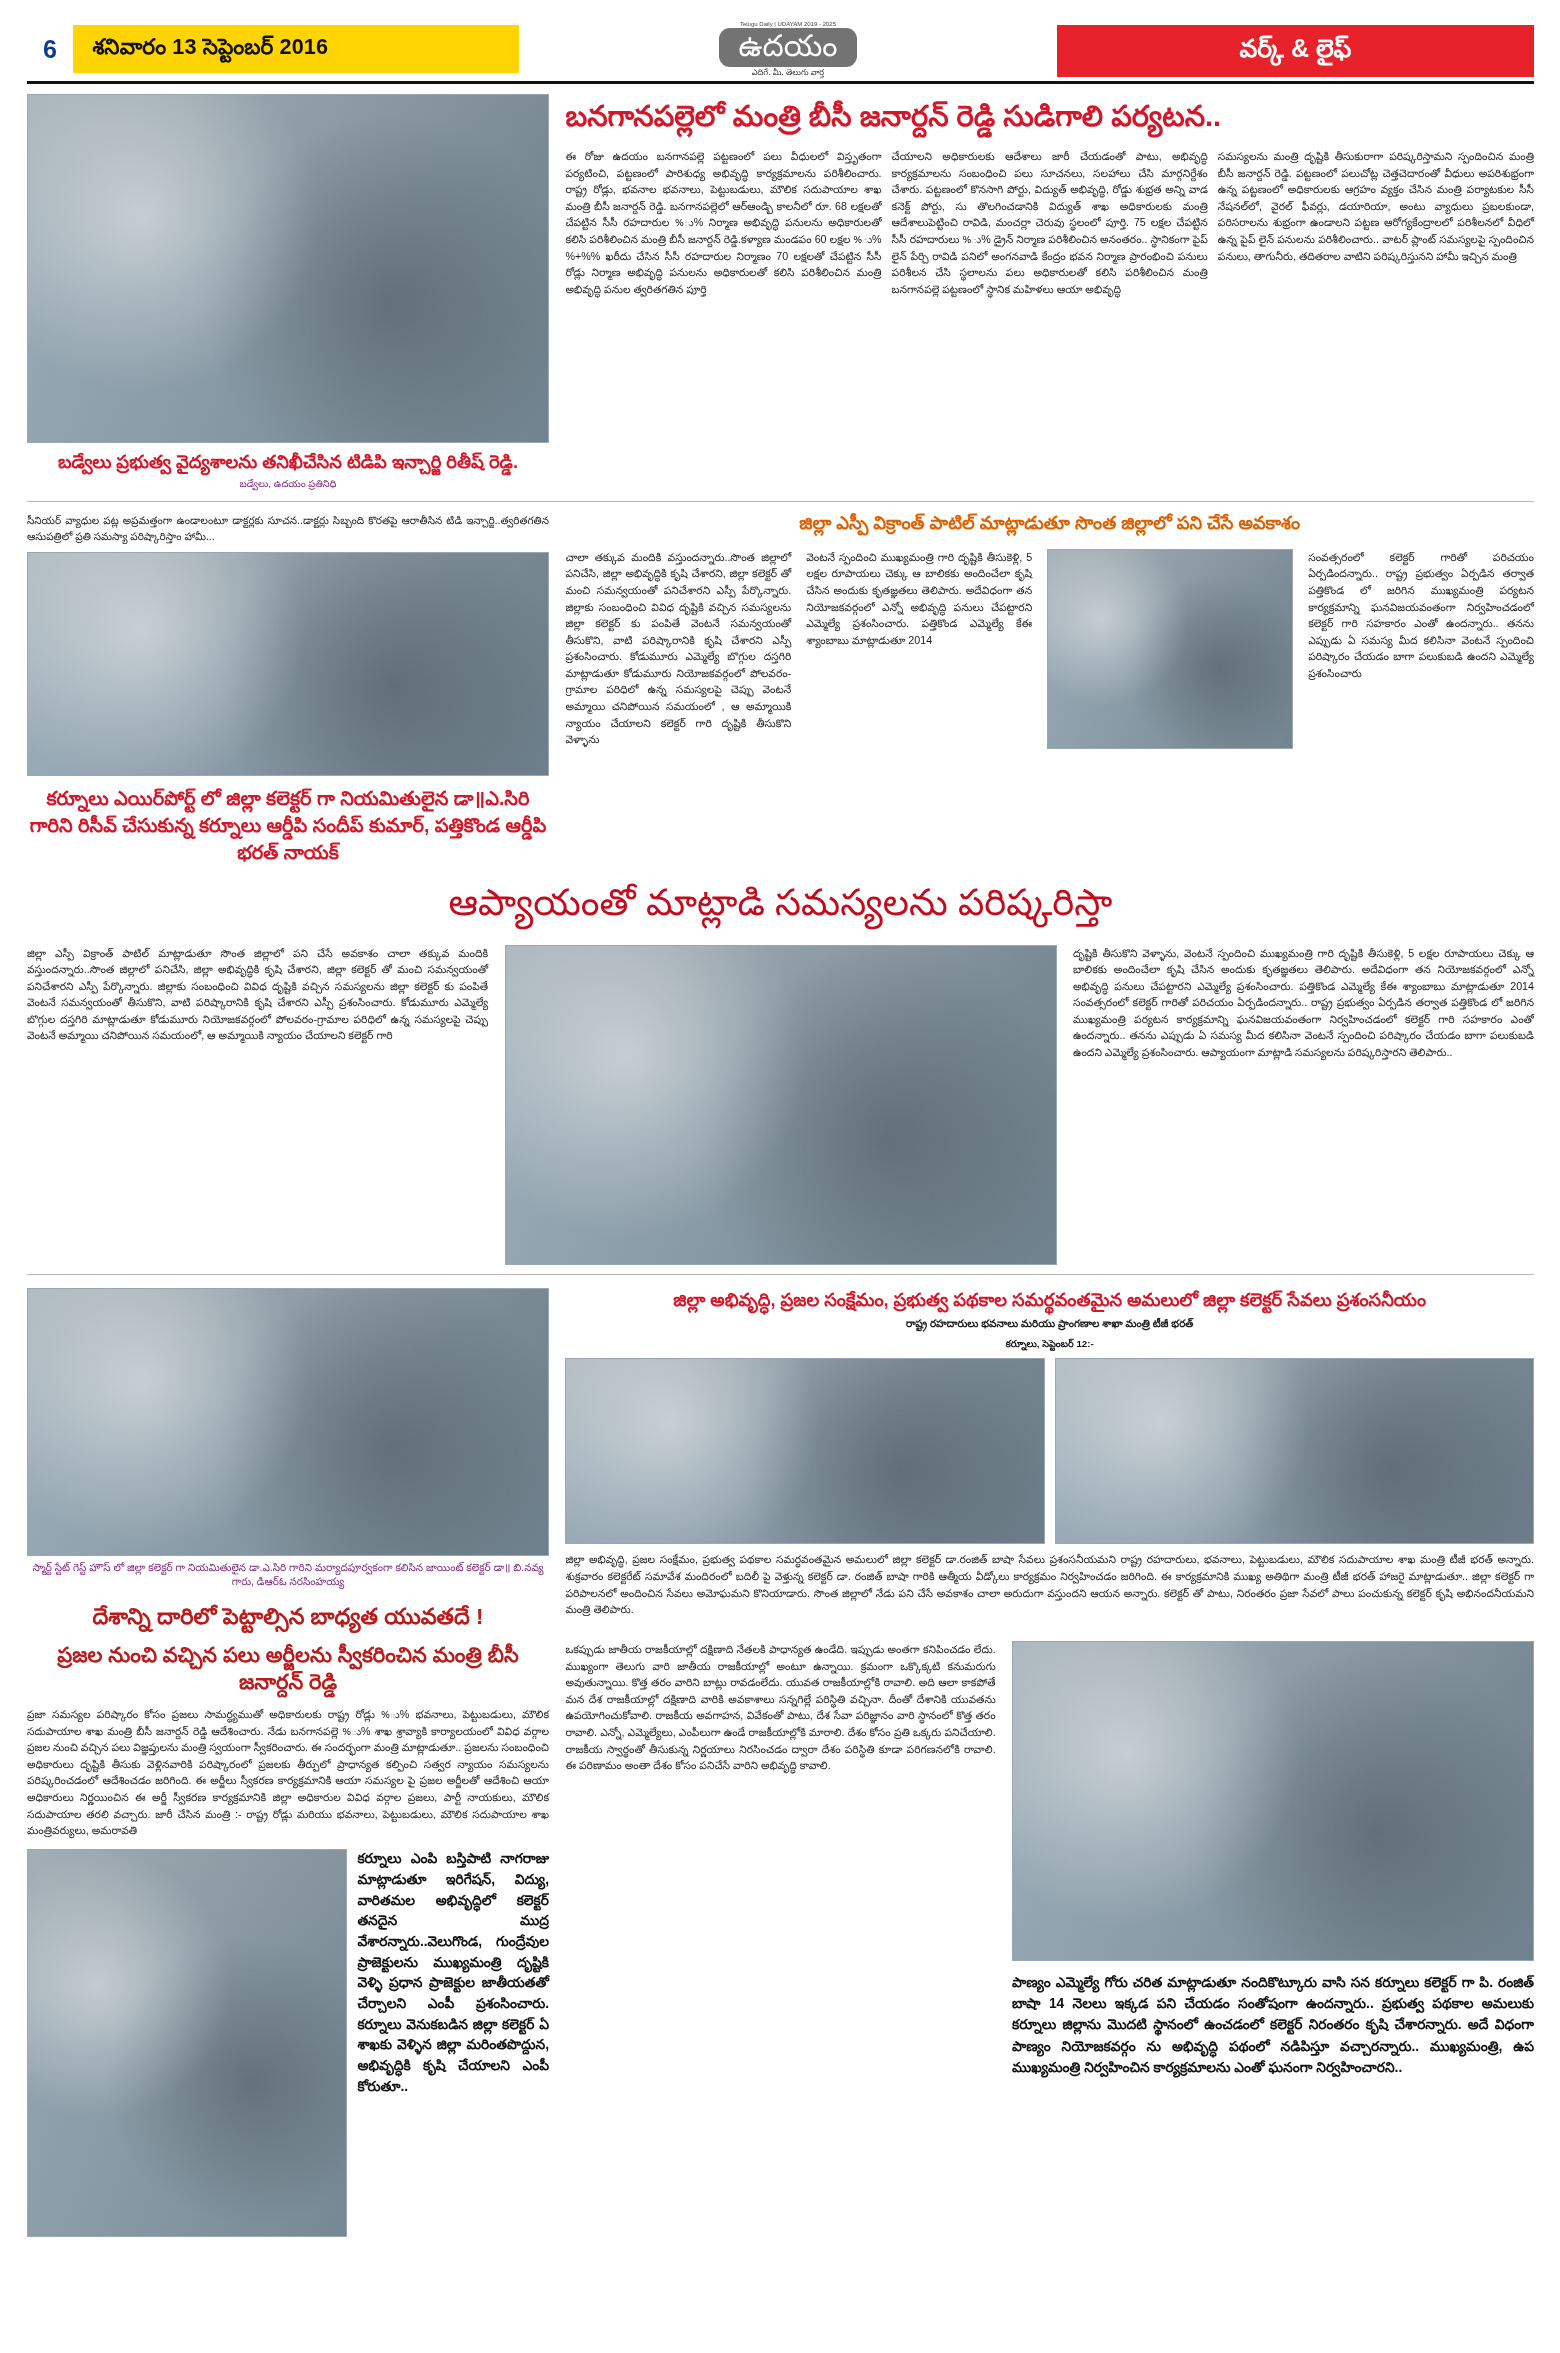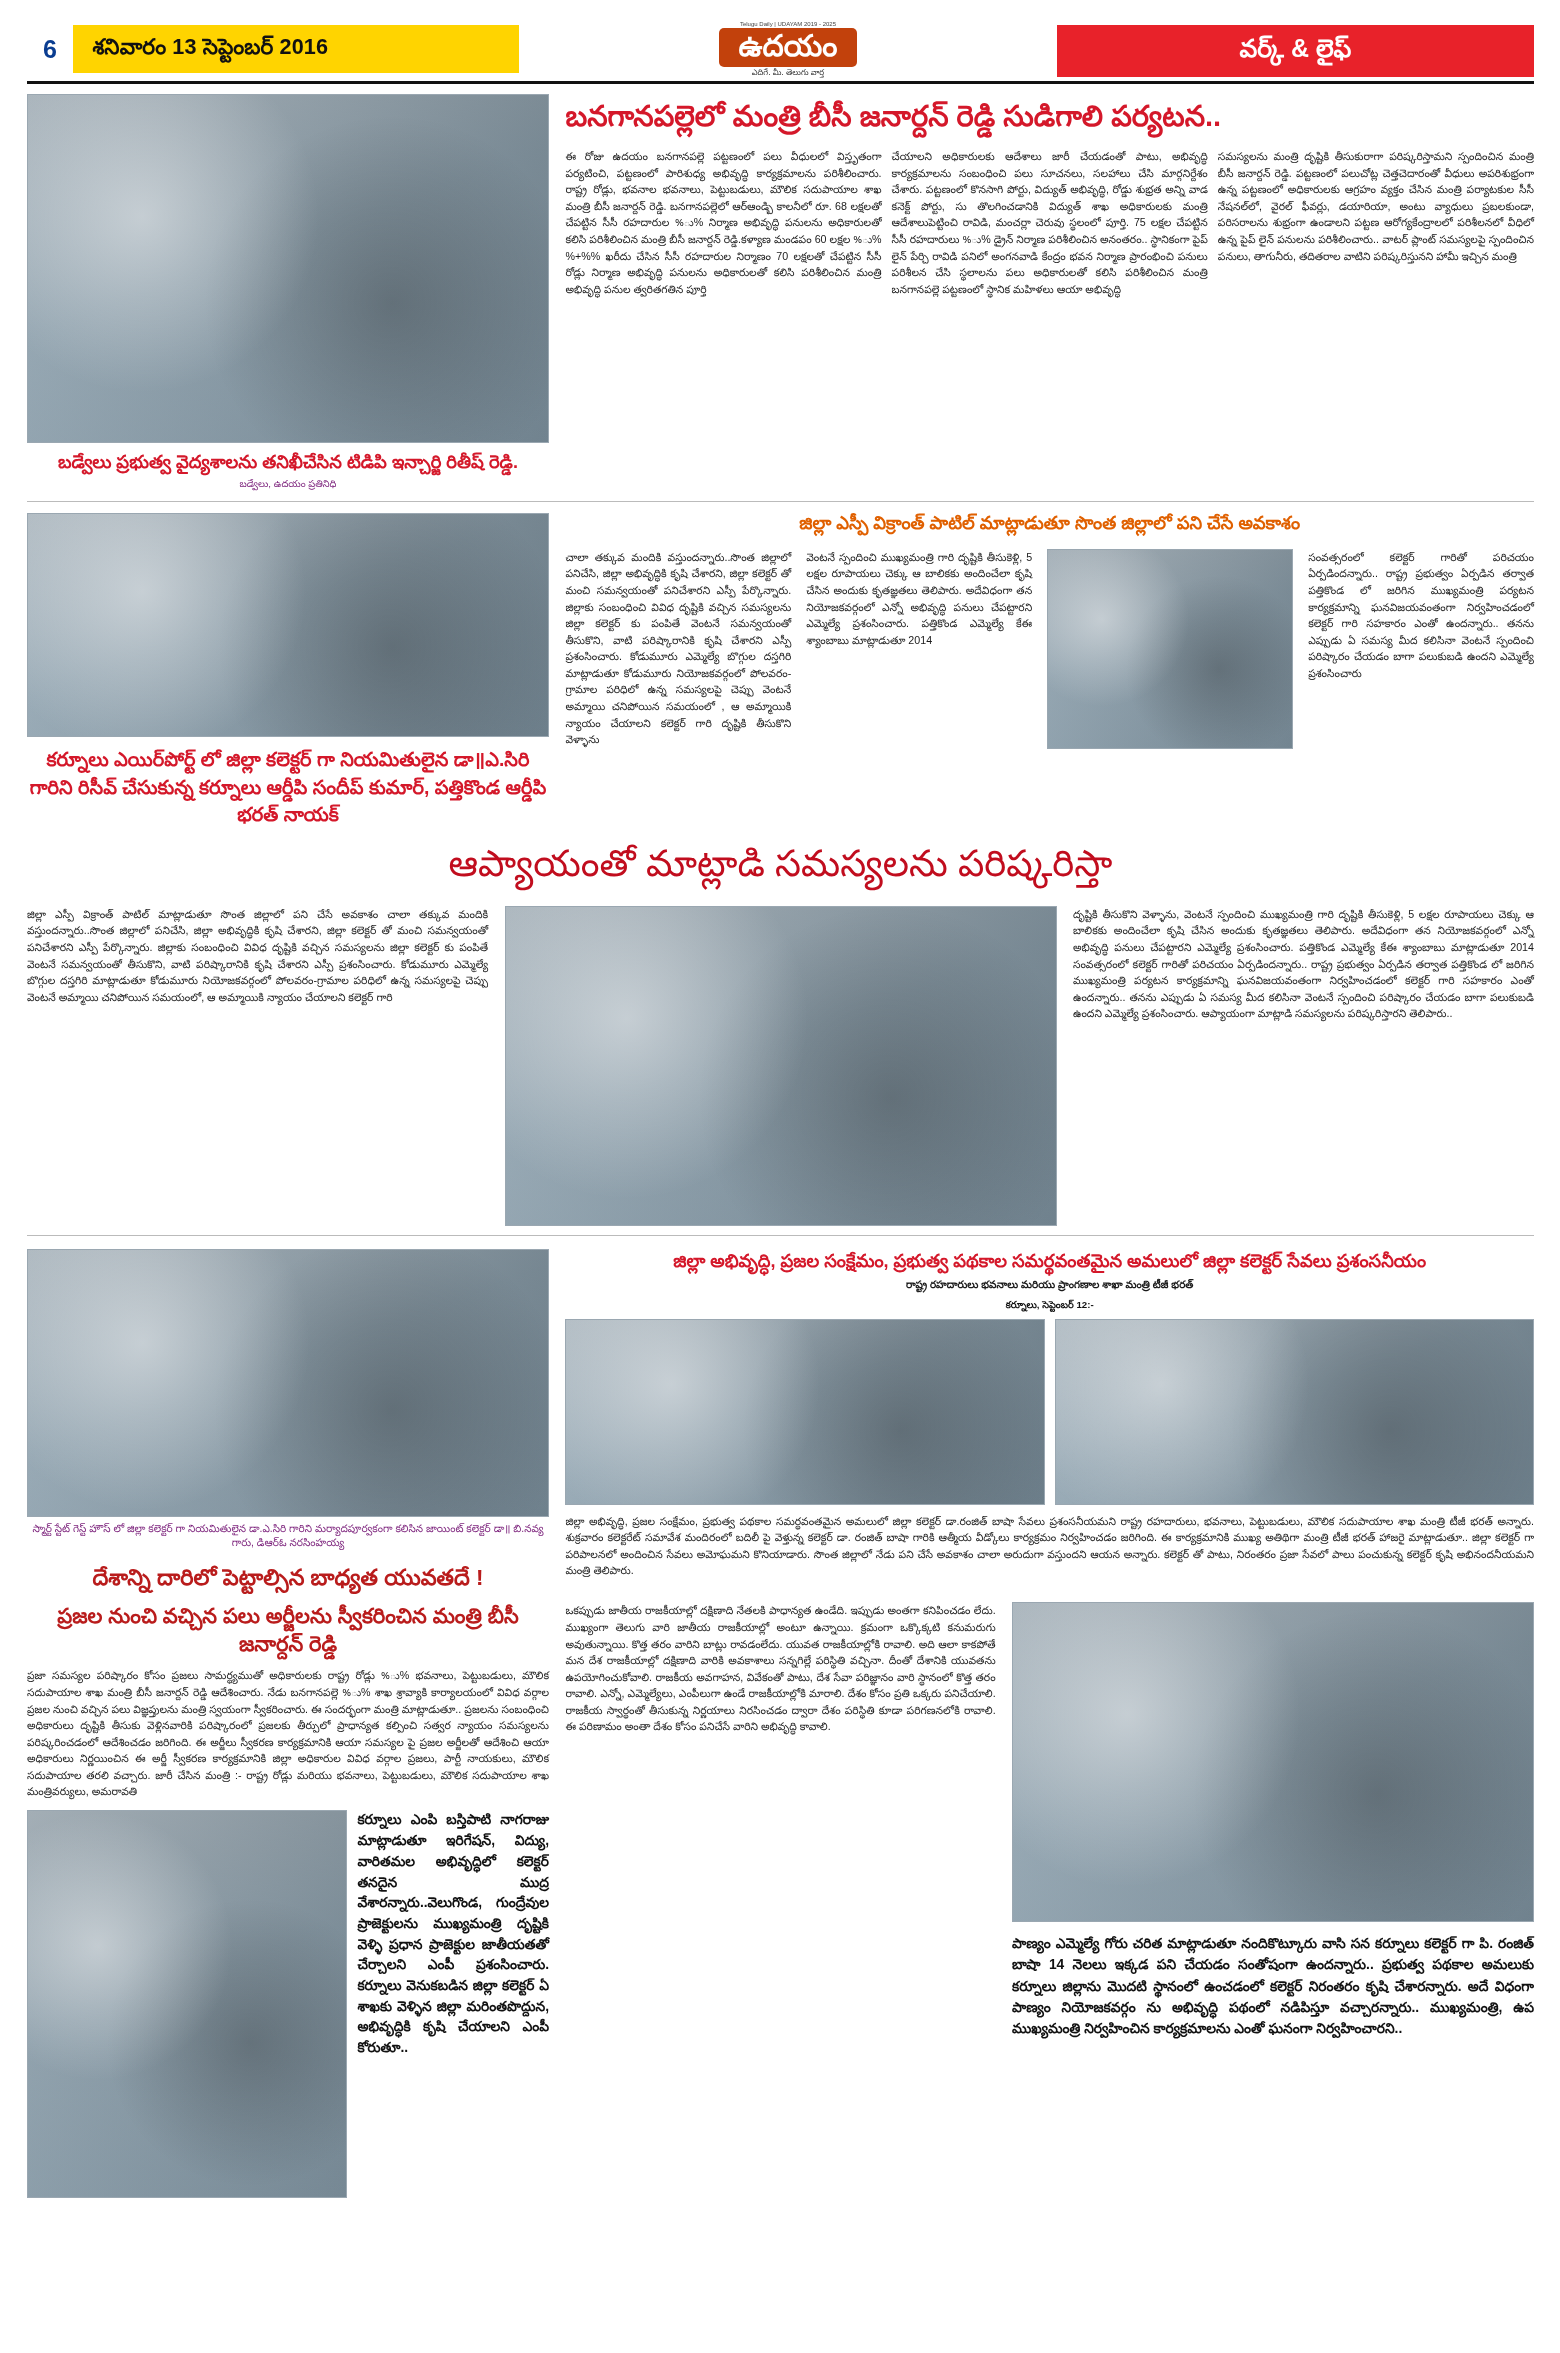--- a/index.html
+++ b/index.html
@@ -55,26 +55,26 @@
     align-items: center;
     justify-content: center;
   }
   .logo-box {
     display: flex;
     flex-direction: column;
     align-items: center;
     line-height: 1;
   }
   .logo-main {
-    background: #c2410c;
+    background: #737373;
     color: #fff;
     font-size: 30px;
-    font-weight: bold;
+    font-weight: normal;
     padding: 3px 19.4px 6px 19.4px;
-    border-radius: 5px;
+    border-radius: 11px;
     position: relative;
   }
   .logo-sub {
     font-size: 8.2px;
     color: #333;
     margin-top: 2.2px;
   }
   .logo-tiny {
     font-size: 6px;
     color: #444;
@@ -284,20 +284,21 @@
         <div class="tel">చేయాలని అధికారులకు ఆదేశాలు జారీ చేయడంతో పాటు, అభివృద్ధి కార్యక్రమాలను సంబంధించి పలు సూచనలు, సలహాలు చేసి మార్గనిర్దేశం చేశారు. పట్టణంలో కొనసాగి పోర్టు, విద్యుత్ అభివృద్ధి, రోడ్డు శుభ్రత అన్ని వాడ కనెక్ట్ పోర్టు, స‌ు తొలగించడానికి విద్యుత్ శాఖ అధికారులకు మంత్రి ఆదేశాలుపెట్టించి రావిడి, మంచ‌ర్లా చెరువు స్థలంలో పూర్తి. 75 లక్షల చేపట్టిన సీసీ రహదారులు ‌‌%ు‌‌% డ్రైన్ నిర్మాణ పరిశీలించిన అనంతరం.. స్థానికంగా పైప్ లైన్ పేర్చి రావిడి పనిలో అంగనవాడి కేంద్రం భవన నిర్మాణ ప్రారంభించి పనులు పరిశీలన చేసి స్థలాలను పలు అధికారులతో కలిసి పరిశీలించిన మంత్రి బనగానపల్లె పట్టణంలో స్థానిక మహిళలు ఆయా అభివృద్ధి</div>
         <div class="tel">సమస్యలను మంత్రి దృష్టికి తీసుకురాగా పరిష్కరిస్తామని స్పందించిన మంత్రి బీసీ జనార్దన్ రెడ్డి. పట్టణంలో పలుచోట్ల చెత్తచెదారంతో వీధులు అపరిశుభ్రంగా ఉన్న పట్టణంలో అధికారులకు ఆగ్రహం వ్యక్తం చేసిన మంత్రి పర్యాటకుల సీసీ నేషనల్‌లో, వైరల్ ఫీవర్లు, డయారియా, అంటు వ్యాధులు ప్రబలకుండా, పరిసరాలను శుభ్రంగా ఉండాలని పట్టణ ఆరోగ్యకేంద్రాలలో పరిశీలనలో వీధిలో ఉన్న పైప్ లైన్ పనులను పరిశీలించారు.. వాటర్ ప్లాంట్ సమస్యలపై స్పందించిన పనులు, తాగునీరు, తదితరాల వాటిని పరిష్కరిస్తునని హామీ ఇచ్చిన మంత్రి</div>
       </div>
     </div>
   </div>
 
   <div class="hr-thin"></div>
 
   <div class="blk2">
     <div class="blk2-left">
+      <div class="intro-note">సీనియర్ వ్యాధుల పట్ల అప్రమత్తంగా ఉండాలంటూ డాక్టర్లకు సూచన..డాక్టర్లు సిబ్బంది కొరతపై ఆరాతీసిన టిడి ఇన్చార్జి..త్వరితగతిన ఆసుపత్రిలో ప్రతి సమస్యా పరిష్కారిస్తాం హామీ...</div>
       <div class="photo"></div>
       <div class="caption2">కర్నూలు ఎయిర్‌పోర్ట్ లో జిల్లా కలెక్టర్ గా నియమితులైన డా॥ఎ.సిరి గారిని రిసీవ్ చేసుకున్న కర్నూలు ఆర్డీపి సందీప్ కుమార్, పత్తికొండ ఆర్డీపి భరత్ నాయక్</div>
     </div>
     <div class="blk2-right">
       <div class="head2">జిల్లా ఎస్పీ విక్రాంత్ పాటిల్ మాట్లాడుతూ సొంత జిల్లాలో పని చేసే అవకాశం</div>
       <div class="sub-flow">
         <div class="c tel">చాలా తక్కువ మందికి వస్తుందన్నారు..సొంత జిల్లాలో పనిచేసి, జిల్లా అభివృద్ధికి కృషి చేశారని, జిల్లా కలెక్టర్ తో మంచి సమన్వయంతో పనిచేశారని ఎస్పీ పేర్కొన్నారు. జిల్లాకు సంబంధించి వివిధ దృష్టికి వచ్చిన సమస్యలను జిల్లా కలెక్టర్ కు పంపితే వెంటనే సమన్వయంతో తీసుకొని, వాటి పరిష్కారానికి కృషి చేశారని ఎస్పీ ప్రశంసించారు. కోడుమూరు ఎమ్మెల్యే బొగ్గుల దస్తగిరి మాట్లాడుతూ కోడుమూరు నియోజకవర్గంలో పోలవరం-గ్రామాల పరిధిలో ఉన్న సమస్యలపై చెప్పు వెంటనే అమ్మాయి చనిపోయిన సమయంలో , ఆ అమ్మాయికి న్యాయం చేయాలని కలెక్టర్ గారి దృష్టికి తీసుకొని వెళ్ళాను</div>
         <div class="c tel">వెంటనే స్పందించి ముఖ్యమంత్రి గారి దృష్టికి తీసుకెళ్లి, 5 లక్షల రూపాయలు చెక్కు ఆ బాలికకు అందించేలా కృషి చేసిన అందుకు కృతజ్ఞతలు తెలిపారు. అదేవిధంగా తన నియోజకవర్గంలో ఎన్నో అభివృద్ధి పనులు చేపట్టారని ఎమ్మెల్యే ప్రశంసించారు. పత్తికొండ ఎమ్మెల్యే కేఈ శ్యాంబాబు మాట్లాడుతూ 2014</div>
         <div class="ph">
           <div class="photo"></div>

